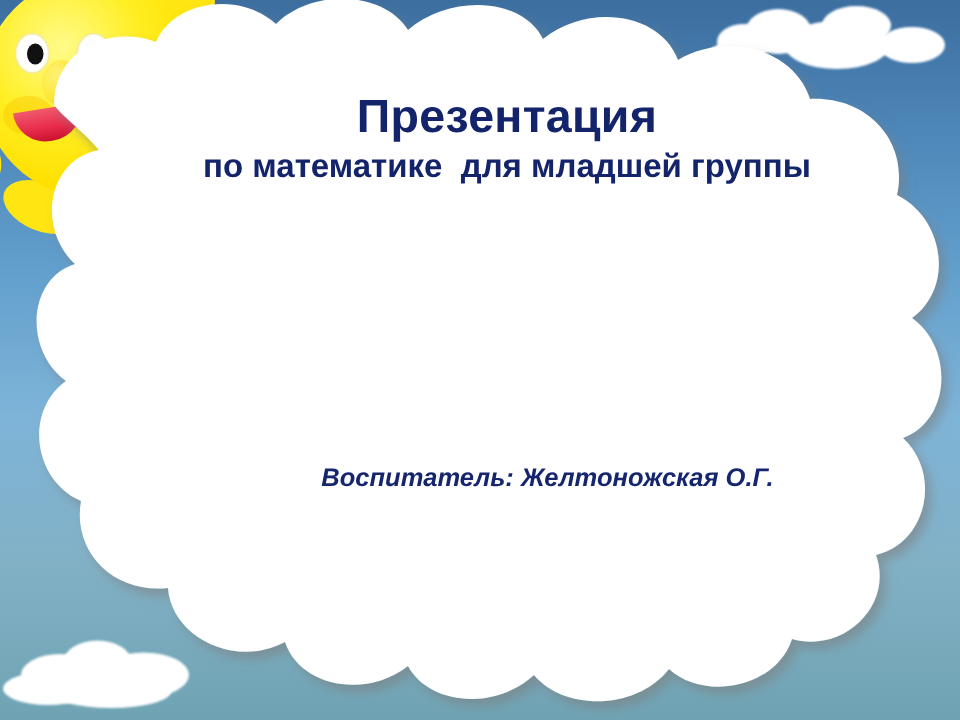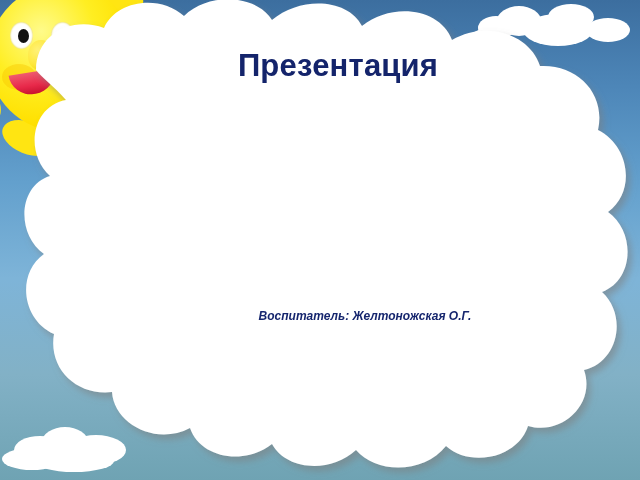--- a/index.html
+++ b/index.html
@@ -115,42 +115,42 @@
     width: 420px;
     text-align: center;
     color: #14246b;
     line-height: 1.16;
     z-index: 40;
   }
   .title-main {
     font-size: 31px;
     font-weight: bold;
     letter-spacing: 0.2px;
-    margin: 4px 0 2px 0;
+    margin: 16px 0 2px 0;
   }
   .title-sub {
     font-size: 22px;
     font-weight: bold;
     margin: 0;
     white-space: pre-wrap;
   }
   .title-sub.line2 {
     margin-top: 5px;
   }
 
   .author-block {
     position: absolute;
     left: 150px;
     top: 309px;
     width: 430px;
     text-align: center;
     z-index: 40;
   }
   .author-text {
-    font-size: 12px;
+    font-size: 17px;
     font-weight: bold;
     font-style: italic;
     color: #16266e;
     margin: 0;
   }
 </style>
 </head>
 <body>
 
 <div class="slide">
@@ -231,19 +231,20 @@
         C 22,320 16,274 44,254
         C 16,234 18,186 50,176
         C 24,152 32,106 66,100
         C 54,86 42,78 36,70
         Z"></path>
     </g>
   </svg>
 
   <div class="text-block">
     <p class="title-main">Презентация</p>
+    <p class="title-sub">по математике  для младшей группы</p>
   </div>
 
   <div class="author-block">
     <p class="author-text">Воспитатель: Желтоножская О.Г.</p>
   </div>
 
 </div>
 
 </body></html>

